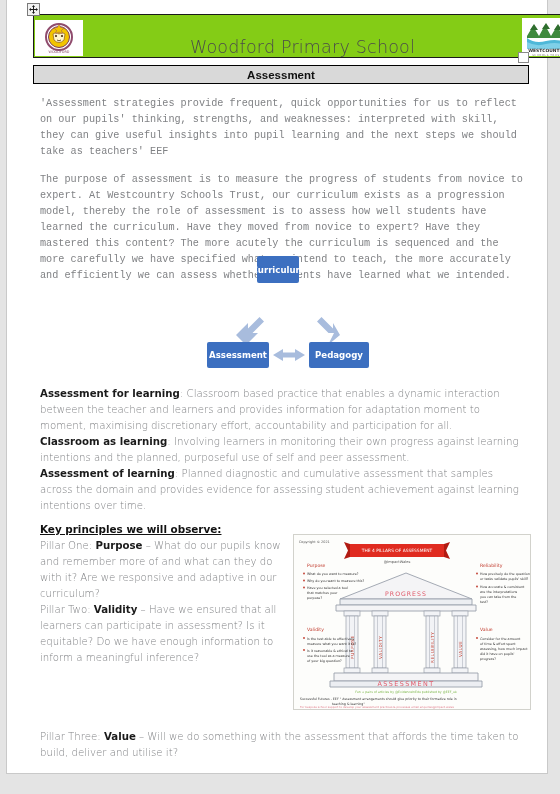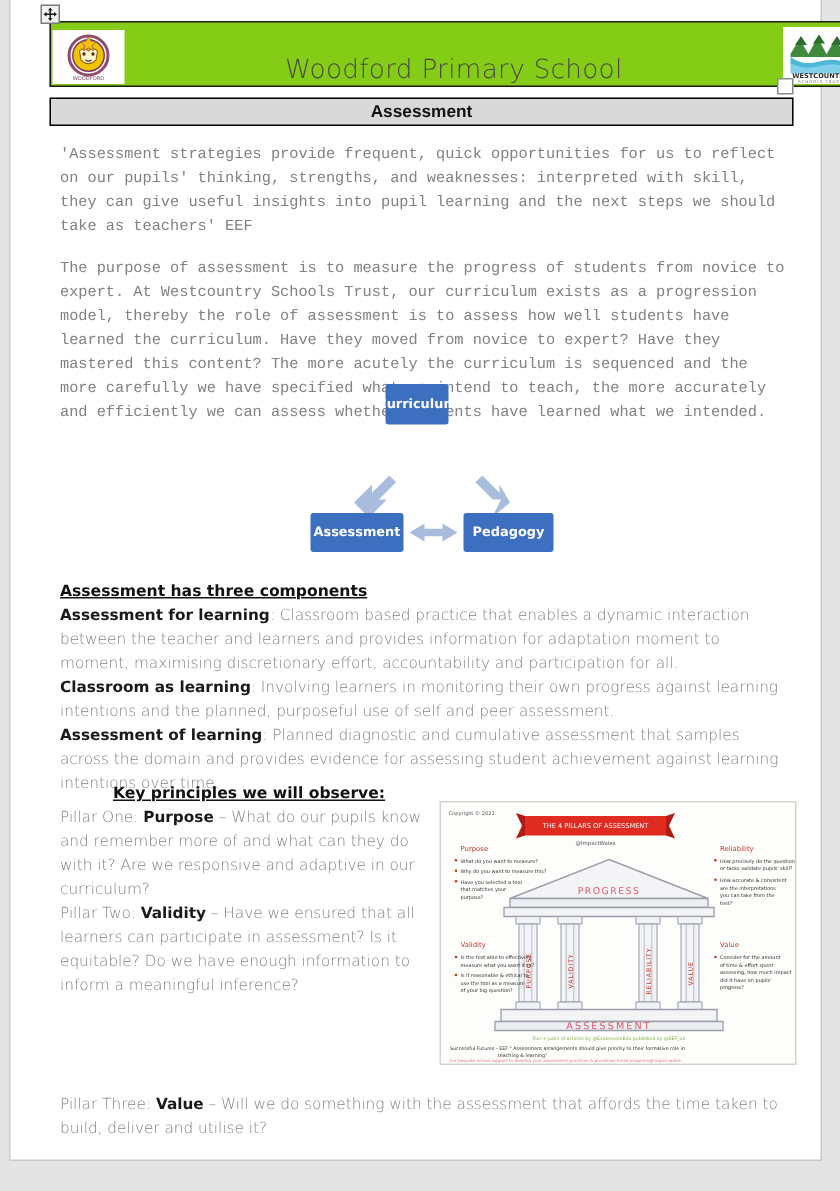--- a/index.html
+++ b/index.html
@@ -223,28 +223,27 @@
 
           <path d="M70 101 L80 95 L80 98.5 L92 98.5 L92 95 L102 101 L92 107 L92 103.5 L80 103.5 L80 107 Z"></path>
         </g>
       </svg>
       <div class="dbox" id="box-curriculum">Curriculum</div>
       <div class="dbox" id="box-assessment">Assessment</div>
       <div class="dbox" id="box-pedagogy">Pedagogy</div>
     </div>
 
     <div class="body-col" style="top:386px;">
-      <p style="margin-bottom:0;"><span class="hdr-ul">Assessment has three components</span></p>
       <p style="margin-bottom:0;"><b>Assessment for learning</b><span>: Classroom based practice that enables a dynamic interaction between the teacher and learners and provides information for adaptation moment to moment, maximising discretionary effort, accountability and participation for all.</span></p>
       <p style="margin-bottom:0;"><b>Classroom as learning</b><span>: Involving learners in monitoring their own progress against learning intentions and the planned, purposeful use of self and peer assessment.</span></p>
       <p style="margin-bottom:0;"><b>Assessment of learning</b><span>: Planned diagnostic and cumulative assessment that samples across the domain and provides evidence for assessing student achievement against learning intentions over time.</span></p>
     </div>
 
     <div class="body-col narrow" style="top:521px;">
-      <p style="margin-bottom:0;text-align:center;"><span class="hdr-ul">Key principles we will observe:</span></p>
+      <p style="margin-bottom:0;"><span class="hdr-ul">Key principles we will observe:</span></p>
       <p style="margin-bottom:0;"><span>Pillar One: </span><b>Purpose</b><span> – What do our pupils know and remember more of and what can they do with it? Are we responsive and adaptive in our curriculum?</span></p>
       <p style="margin-bottom:0;"><span>Pillar Two: </span><b>Validity</b><span> – Have we ensured that all learners can participate in assessment? Is it equitable?  Do we have enough information to inform a meaningful inference?</span></p>
     </div>
 
     <div class="body-col" style="top:729px;">
       <p style="margin-bottom:0;"><span>Pillar Three: </span><b>Value</b><span> – Will we do something with the assessment that affords the time taken to build, deliver and utilise it?</span></p>
     </div>
 
     <div id="pillars-figure">
       <svg width="236" height="174" viewBox="0 0 236 174">

